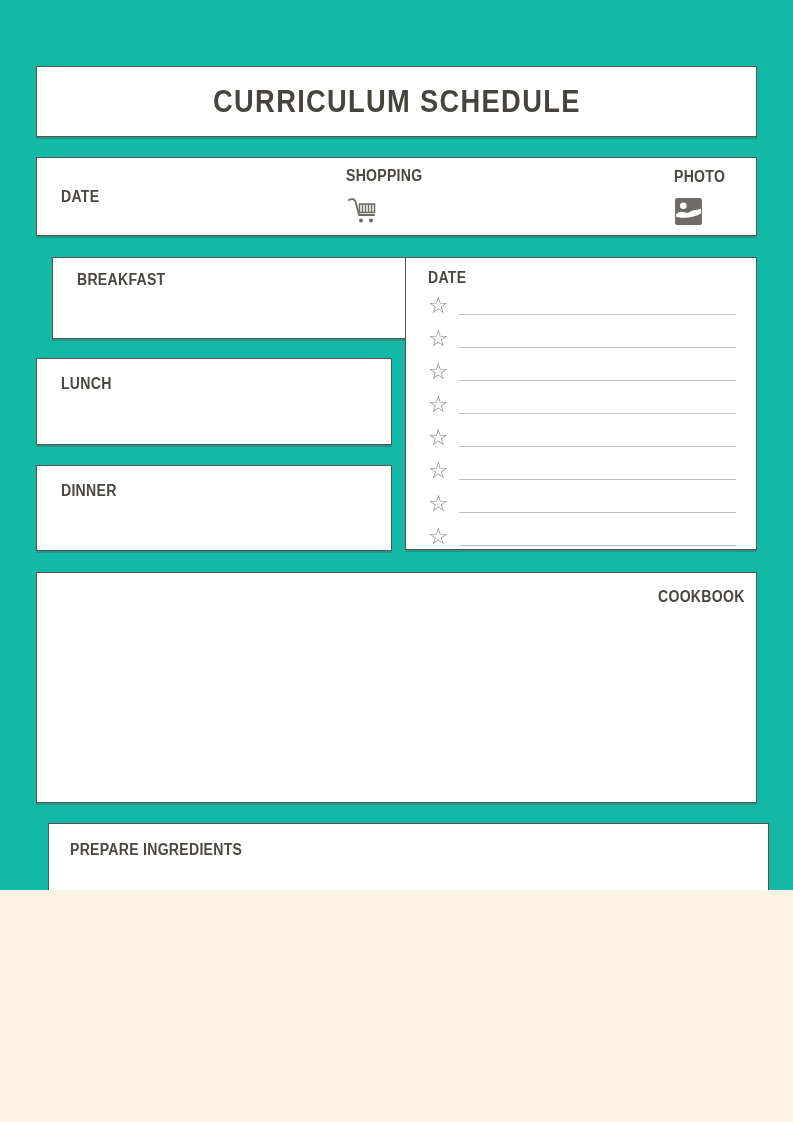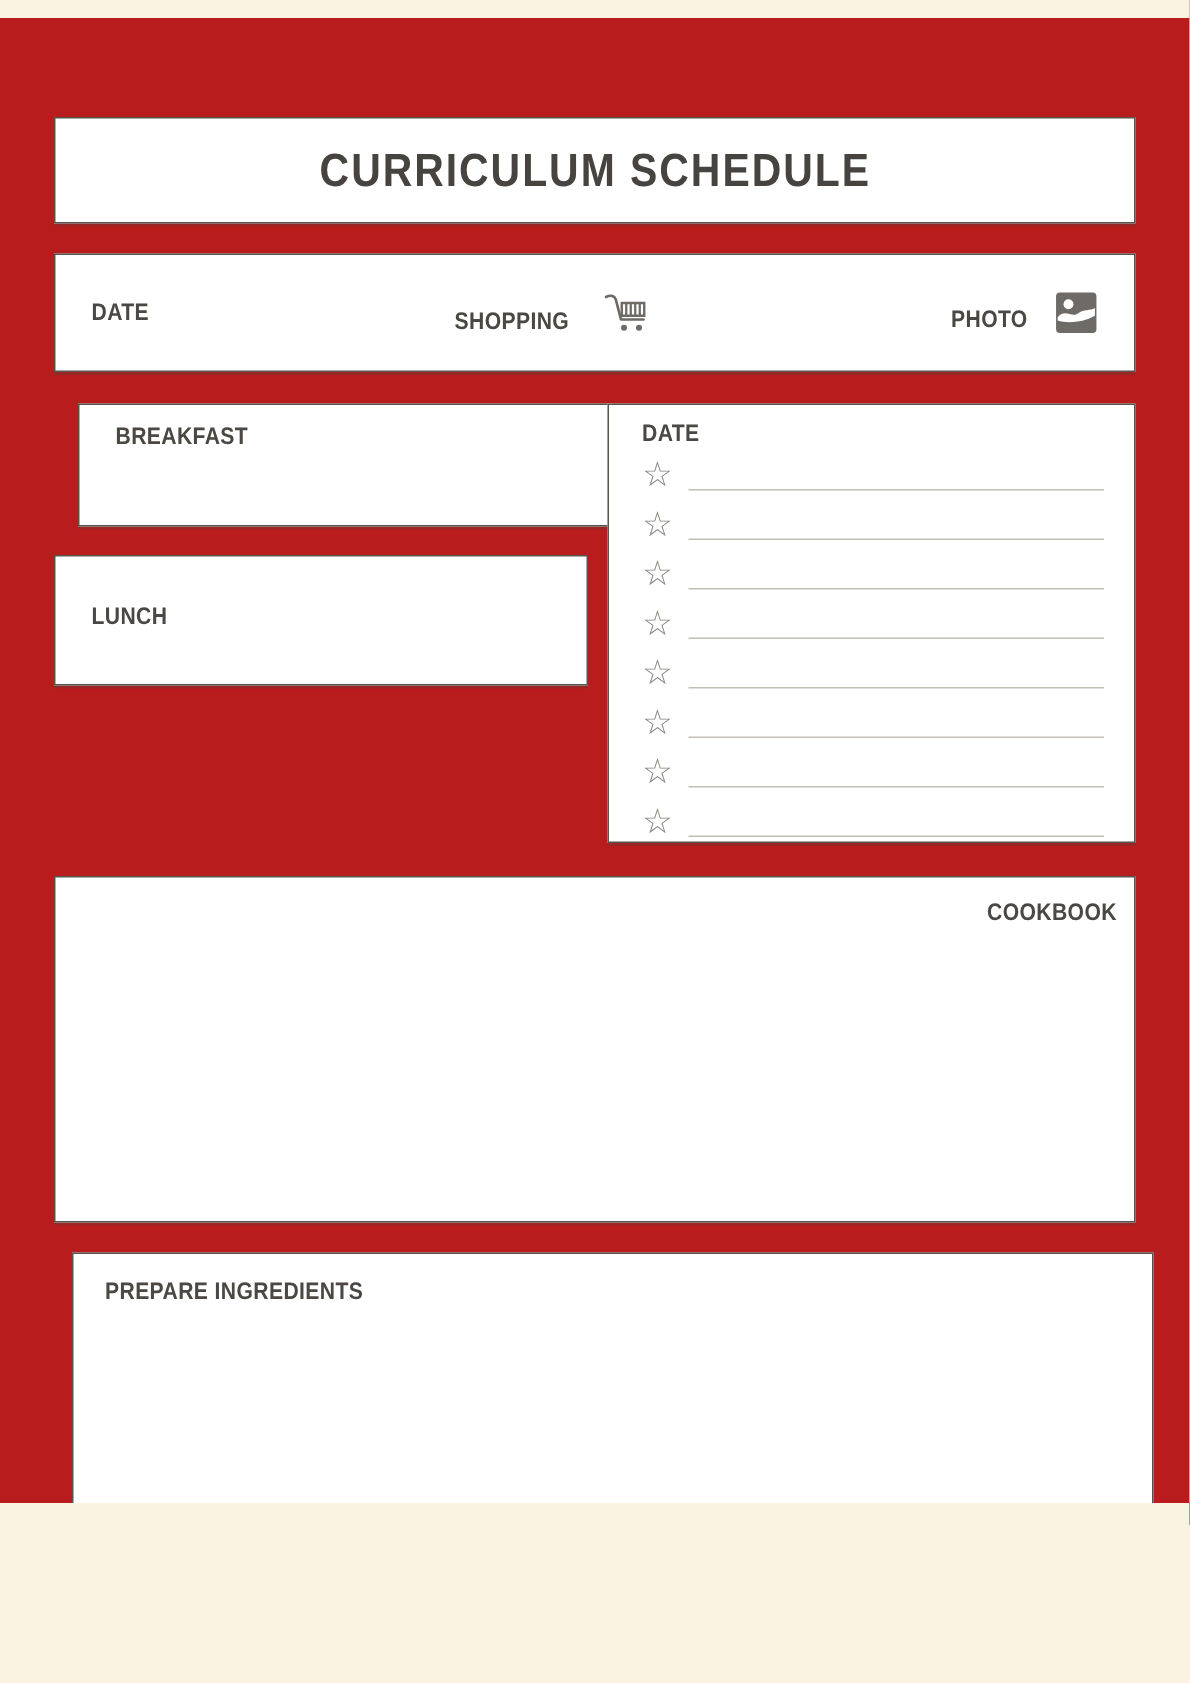--- a/index.html
+++ b/index.html
@@ -1,23 +1,22 @@
 <!DOCTYPE html>
 <html><head>
 <meta charset="utf-8">
 <style>
   html,body{margin:0;padding:0;background:#FAF3E2;}
   .page{
     position:relative;
-    width:793px;height:990px;
-    background:#b91c1c;
+    width:793px;height:890px;
+    background:#14b8a6;
     font-family:"Liberation Sans",sans-serif;
     color:#4B4742;
     overflow:hidden;
-    margin-top:12px;
   }
   .box{
     position:absolute;
     background:#FFFFFF;
     border:1.5px solid #57544E;
     box-sizing:border-box;
     box-shadow:0 2px 0 rgba(70,67,62,.28);
   }
   .cond{
     display:inline-block;
@@ -26,25 +25,25 @@
     letter-spacing:.3px;
     font-weight:700;
     white-space:nowrap;
   }
   .label{font-size:16px;color:#4B4742;}
   
   .title-box{left:36px;top:66px;width:721px;height:71px;display:flex;align-items:center;justify-content:center;}
   .title{font-size:31px;font-weight:700;letter-spacing:1.5px;color:#47443F;transform:scaleX(.88);transform-origin:50% 50%;display:inline-block;white-space:nowrap;}
   
   .info-row{left:36px;top:157px;width:721px;height:79px;display:flex;align-items:center;justify-content:space-between;padding:0 24px;}
-  .icon-group{display:flex;align-items:flex-end;gap:11px;}
+  .icon-group{display:flex;align-items:flex-start;gap:11px;flex-direction:column;}
   .icon-group svg{display:block;}
   
   .breakfast-box{left:52px;top:257px;width:356px;height:82px;padding:13px 0 0 24px;}
-  .lunch-box{left:36px;top:358px;width:356px;height:87px;padding:32px 0 0 24px;}
+  .lunch-box{left:36px;top:358px;width:356px;height:87px;padding:16px 0 0 24px;}
   .dinner-box{left:36px;top:465px;width:356px;height:86px;padding:16px 0 0 24px;}
   
   .date-box{left:405px;top:257px;width:352px;height:293px;padding:11px 20px 0 22px;}
   .check-rows{margin-top:2px;}
   .check-row{display:flex;align-items:center;height:33px;}
   .star{font-family:"DejaVu Sans",sans-serif;font-size:23px;line-height:1;color:#8A8780;}
   .rule{flex:1;border-bottom:1px solid #C2BFB8;margin-left:10px;align-self:flex-end;margin-bottom:7px;}
   
   .cookbook-box{left:36px;top:572px;width:721px;height:231px;padding:15px 0 0 21px;text-align:right;}
   .prepare-box{left:48px;top:823px;width:721px;height:237px;padding:17px 0 0 21px;text-decoration:underline;}
@@ -87,20 +86,23 @@
   </section>
 
   <section class="box breakfast-box">
     <span class="label cond">BREAKFAST</span>
   </section>
 
   <section class="box lunch-box">
     <span class="label cond">LUNCH</span>
   </section>
 
+  <section class="box dinner-box">
+    <span class="label cond">DINNER</span>
+  </section>
 
   <section class="box date-box">
     <span class="label cond">DATE</span>
     <div class="check-rows">
         <div class="check-row">
           <span class="star">☆</span>
           <span class="rule"></span>
         </div>
         <div class="check-row">
           <span class="star">☆</span>

